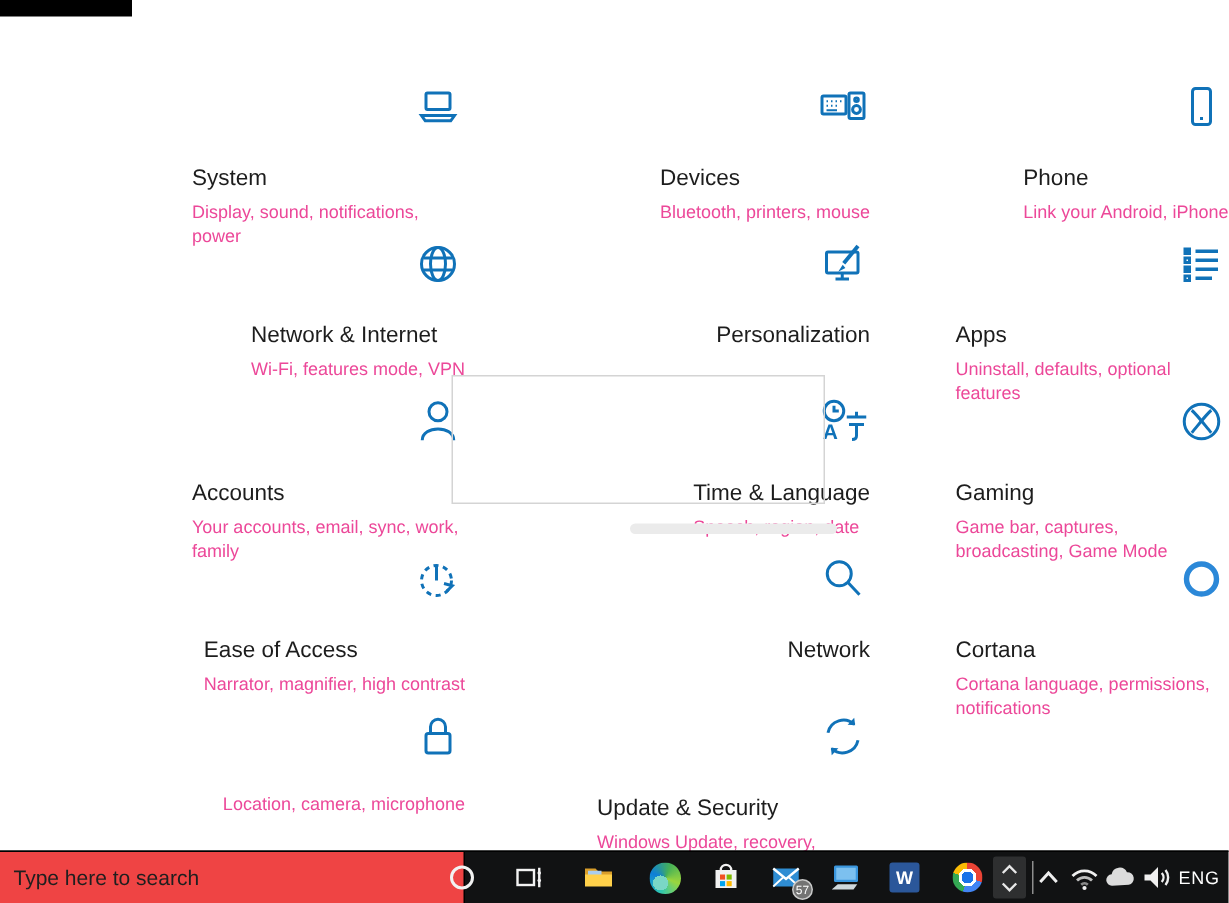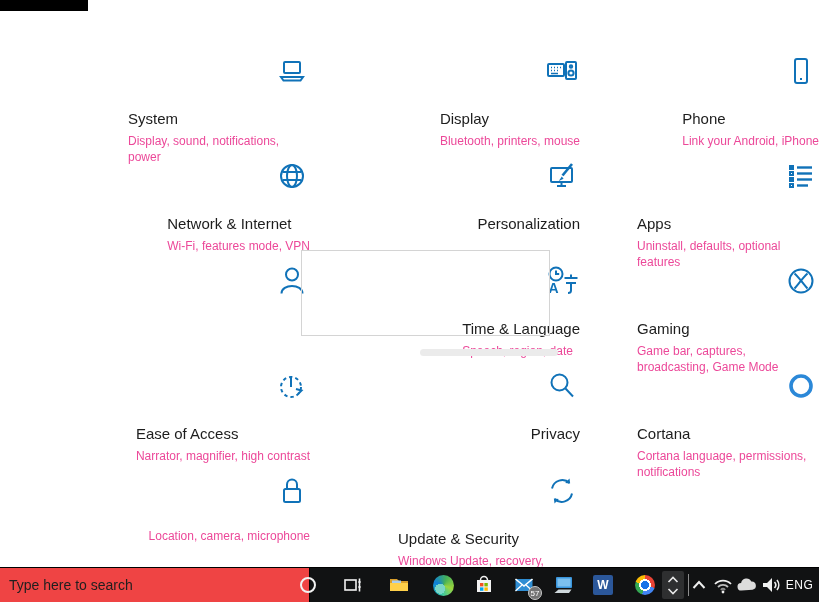--- a/index.html
+++ b/index.html
@@ -72,21 +72,21 @@
           <g class="ticon">
         <rect x="3" y="10" width="16" height="12" rx="1"></rect>
         <path d="M6 13.5 h1 M9 13.5 h1 M12 13.5 h1 M15 13.5 h1 M6 16.5 h1 M9 16.5 h1 M12 16.5 h1 M6 19.5 h7" stroke-width="1.4"></path>
         <rect x="21" y="8" width="10" height="17" rx="1"></rect>
         <circle cx="26" cy="19" r="2.6"></circle>
             <circle cx="26" cy="12.5" r="1.2"></circle>
           </g>
         </svg>
     </span>
     <span class="txt">
-        <div class="title">Display</div>
+        <div class="title">Devices</div>
     <div class="desc">Bluetooth, printers, mouse</div>
       </span>
   </div>
 
   <div class="tile">
     <span class="icon-box">
       <svg width="34" height="34" viewBox="0 0 34 34">
           <g class="ticon">
         <rect x="11" y="5" width="12" height="24" rx="2"></rect>
         <line x1="16" y1="25" x2="18" y2="25"></line>
@@ -156,20 +156,24 @@
 
   <div class="tile">
     <span class="icon-box">
       <svg width="34" height="34" viewBox="0 0 34 34">
           <g class="ticon">
         <circle cx="17" cy="10.5" r="6"></circle>
         <path d="M6.5 29.5 C6.5 19.5 27.5 19.5 27.5 29.5"></path>
           </g>
         </svg>
     </span>
+    <span class="txt">
+        <div class="title">Accounts</div>
+    <div class="desc">Your accounts, email, sync, work, family</div>
+      </span>
   </div>
 
   <div class="tile highlighted">
     <span class="icon-box">
       <svg width="34" height="34" viewBox="0 0 34 34">
           <g class="ticon">
         <circle cx="11" cy="10" r="6.5"></circle>
             <path d="M11 6.5 V10 H14.2"></path>
         <text x="3.5" y="28.5" font-size="14" font-weight="bold" fill="#1072b8" stroke="none">A</text>
         <g stroke-width="2">
@@ -222,21 +226,21 @@
   <div class="tile">
     <span class="icon-box">
       <svg width="34" height="34" viewBox="0 0 34 34">
           <g class="ticon">
         <circle cx="14.5" cy="13.5" r="8"></circle>
         <line x1="20.5" y1="19.5" x2="28" y2="27.5"></line>
           </g>
         </svg>
     </span>
     <span class="txt">
-        <div class="title">Privacy</div>
+        <div class="title">Network</div>
       </span>
   </div>
 
   <div class="tile">
     <span class="icon-box">
       <svg width="34" height="34" viewBox="0 0 34 34">
         <circle cx="17" cy="17" r="10" fill="none" stroke="#2b88d8" stroke-width="3.6"></circle>
         </svg>
     </span>
     <span class="txt">

